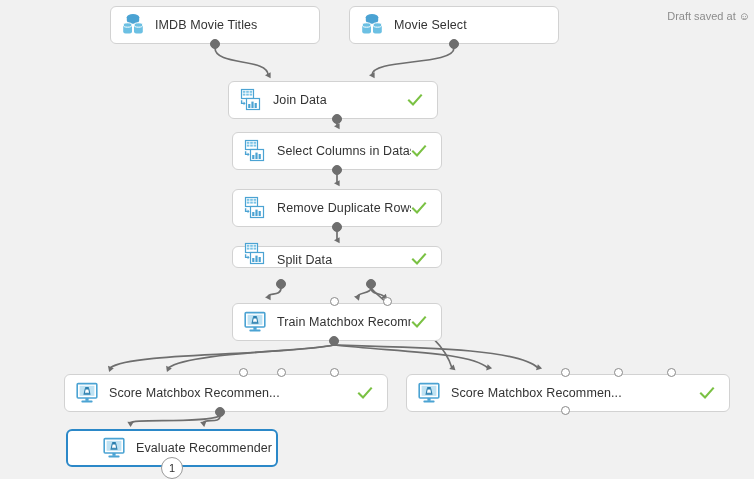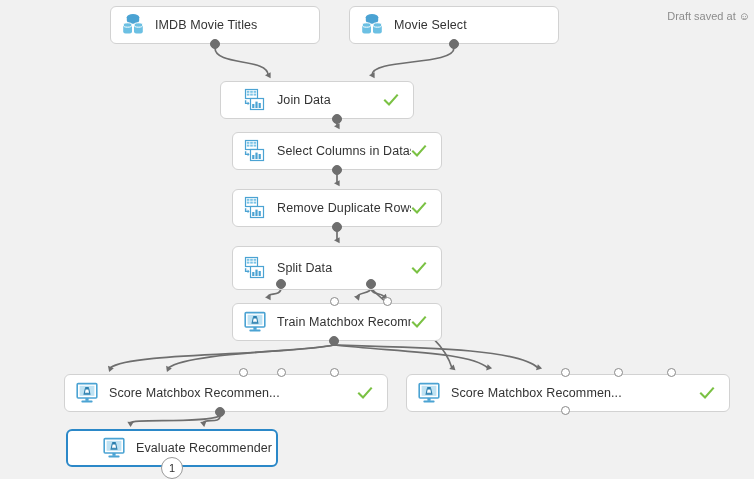--- a/index.html
+++ b/index.html
@@ -177,21 +177,21 @@
             <path d="M6.8,5.2 v3.4 a6.2,3.1 0 0 0 12.4,0 v-3.4" fill="#4ba3d3"></path>
             <ellipse cx="7.6" cy="13" rx="4.4" ry="2.2" fill="#6cc0e3"></ellipse>
             <path d="M3.2,13 v6.4 a4.4,2.2 0 0 0 8.8,0 v-6.4" fill="#6cc0e3"></path>
             <ellipse cx="18.4" cy="13" rx="4.4" ry="2.2" fill="#6cc0e3"></ellipse>
             <path d="M14,13 v6.4 a4.4,2.2 0 0 0 8.8,0 v-6.4" fill="#6cc0e3"></path>
             <ellipse cx="7.6" cy="13" rx="4.4" ry="2.2" fill="none" stroke="#ffffff" stroke-width="1"></ellipse>
             <ellipse cx="18.4" cy="13" rx="4.4" ry="2.2" fill="none" stroke="#ffffff" stroke-width="1"></ellipse>
           </svg></span>
         <span class="nlabel">Movie Select</span>
       </div>
-      <div class="node" style="left: 220px; top: 81px; width: 194px; height: 38px; padding-left: 12px;">
+      <div class="node" style="left: 228px; top: 81px; width: 210px; height: 38px;">
         <span class="nicon"><svg width="26" height="26" viewBox="0 0 26 26">
             <rect x="3.5" y="2.5" width="12" height="9" fill="#ffffff" stroke="#4ba3d3" stroke-width="1.2"></rect>
             <rect x="4.8" y="3.8" width="2.6" height="2" fill="#7cc4e6"></rect>
             <rect x="8.2" y="3.8" width="2.6" height="2" fill="#7cc4e6"></rect>
             <rect x="11.6" y="3.8" width="2.6" height="2" fill="#7cc4e6"></rect>
             <rect x="4.8" y="6.6" width="2.6" height="2" fill="#7cc4e6"></rect>
             <rect x="8.2" y="6.6" width="2.6" height="2" fill="#7cc4e6"></rect>
             <rect x="11.6" y="6.6" width="2.6" height="2" fill="#7cc4e6"></rect>
             <path d="M3.6,13.2 L3.6,16.4 L6.4,16.4" fill="none" stroke="#4ba3d3" stroke-width="1.4"></path>
             <path d="M5.6,14.6 L7.6,16.4 L5.6,18.2 Z" fill="#4ba3d3"></path>
@@ -240,21 +240,21 @@
             <rect x="8.5" y="11.5" width="13" height="11" fill="#ffffff" stroke="#4ba3d3" stroke-width="1.2"></rect>
             <rect x="10.2" y="17" width="2.2" height="4" fill="#4ba3d3"></rect>
             <rect x="13.4" y="14.6" width="2.2" height="6.4" fill="#4ba3d3"></rect>
             <rect x="16.6" y="16" width="2.2" height="5" fill="#4ba3d3"></rect>
           </svg></span>
         <span class="nlabel">Remove Duplicate Rows</span>
         <span class="ncheck"><svg width="16" height="16" viewBox="0 0 16 16">
             <path d="M2,8.4 L6,12.4 L14,3.4" fill="none" stroke="#7ac143" stroke-width="2.1" stroke-linecap="square" stroke-linejoin="miter"></path>
           </svg></span>
       </div>
-      <div class="node" style="left: 232px; top: 246px; width: 210px; height: 44px;">
+      <div class="node" style="left: 232px; top: 246px; width: 210px; height: 22px; align-items: flex-end;">
         <span class="nicon"><svg width="26" height="26" viewBox="0 0 26 26">
             <rect x="3.5" y="2.5" width="12" height="9" fill="#ffffff" stroke="#4ba3d3" stroke-width="1.2"></rect>
             <rect x="4.8" y="3.8" width="2.6" height="2" fill="#7cc4e6"></rect>
             <rect x="8.2" y="3.8" width="2.6" height="2" fill="#7cc4e6"></rect>
             <rect x="11.6" y="3.8" width="2.6" height="2" fill="#7cc4e6"></rect>
             <rect x="4.8" y="6.6" width="2.6" height="2" fill="#7cc4e6"></rect>
             <rect x="8.2" y="6.6" width="2.6" height="2" fill="#7cc4e6"></rect>
             <rect x="11.6" y="6.6" width="2.6" height="2" fill="#7cc4e6"></rect>
             <path d="M3.6,13.2 L3.6,16.4 L6.4,16.4" fill="none" stroke="#4ba3d3" stroke-width="1.4"></path>
             <path d="M5.6,14.6 L7.6,16.4 L5.6,18.2 Z" fill="#4ba3d3"></path>

